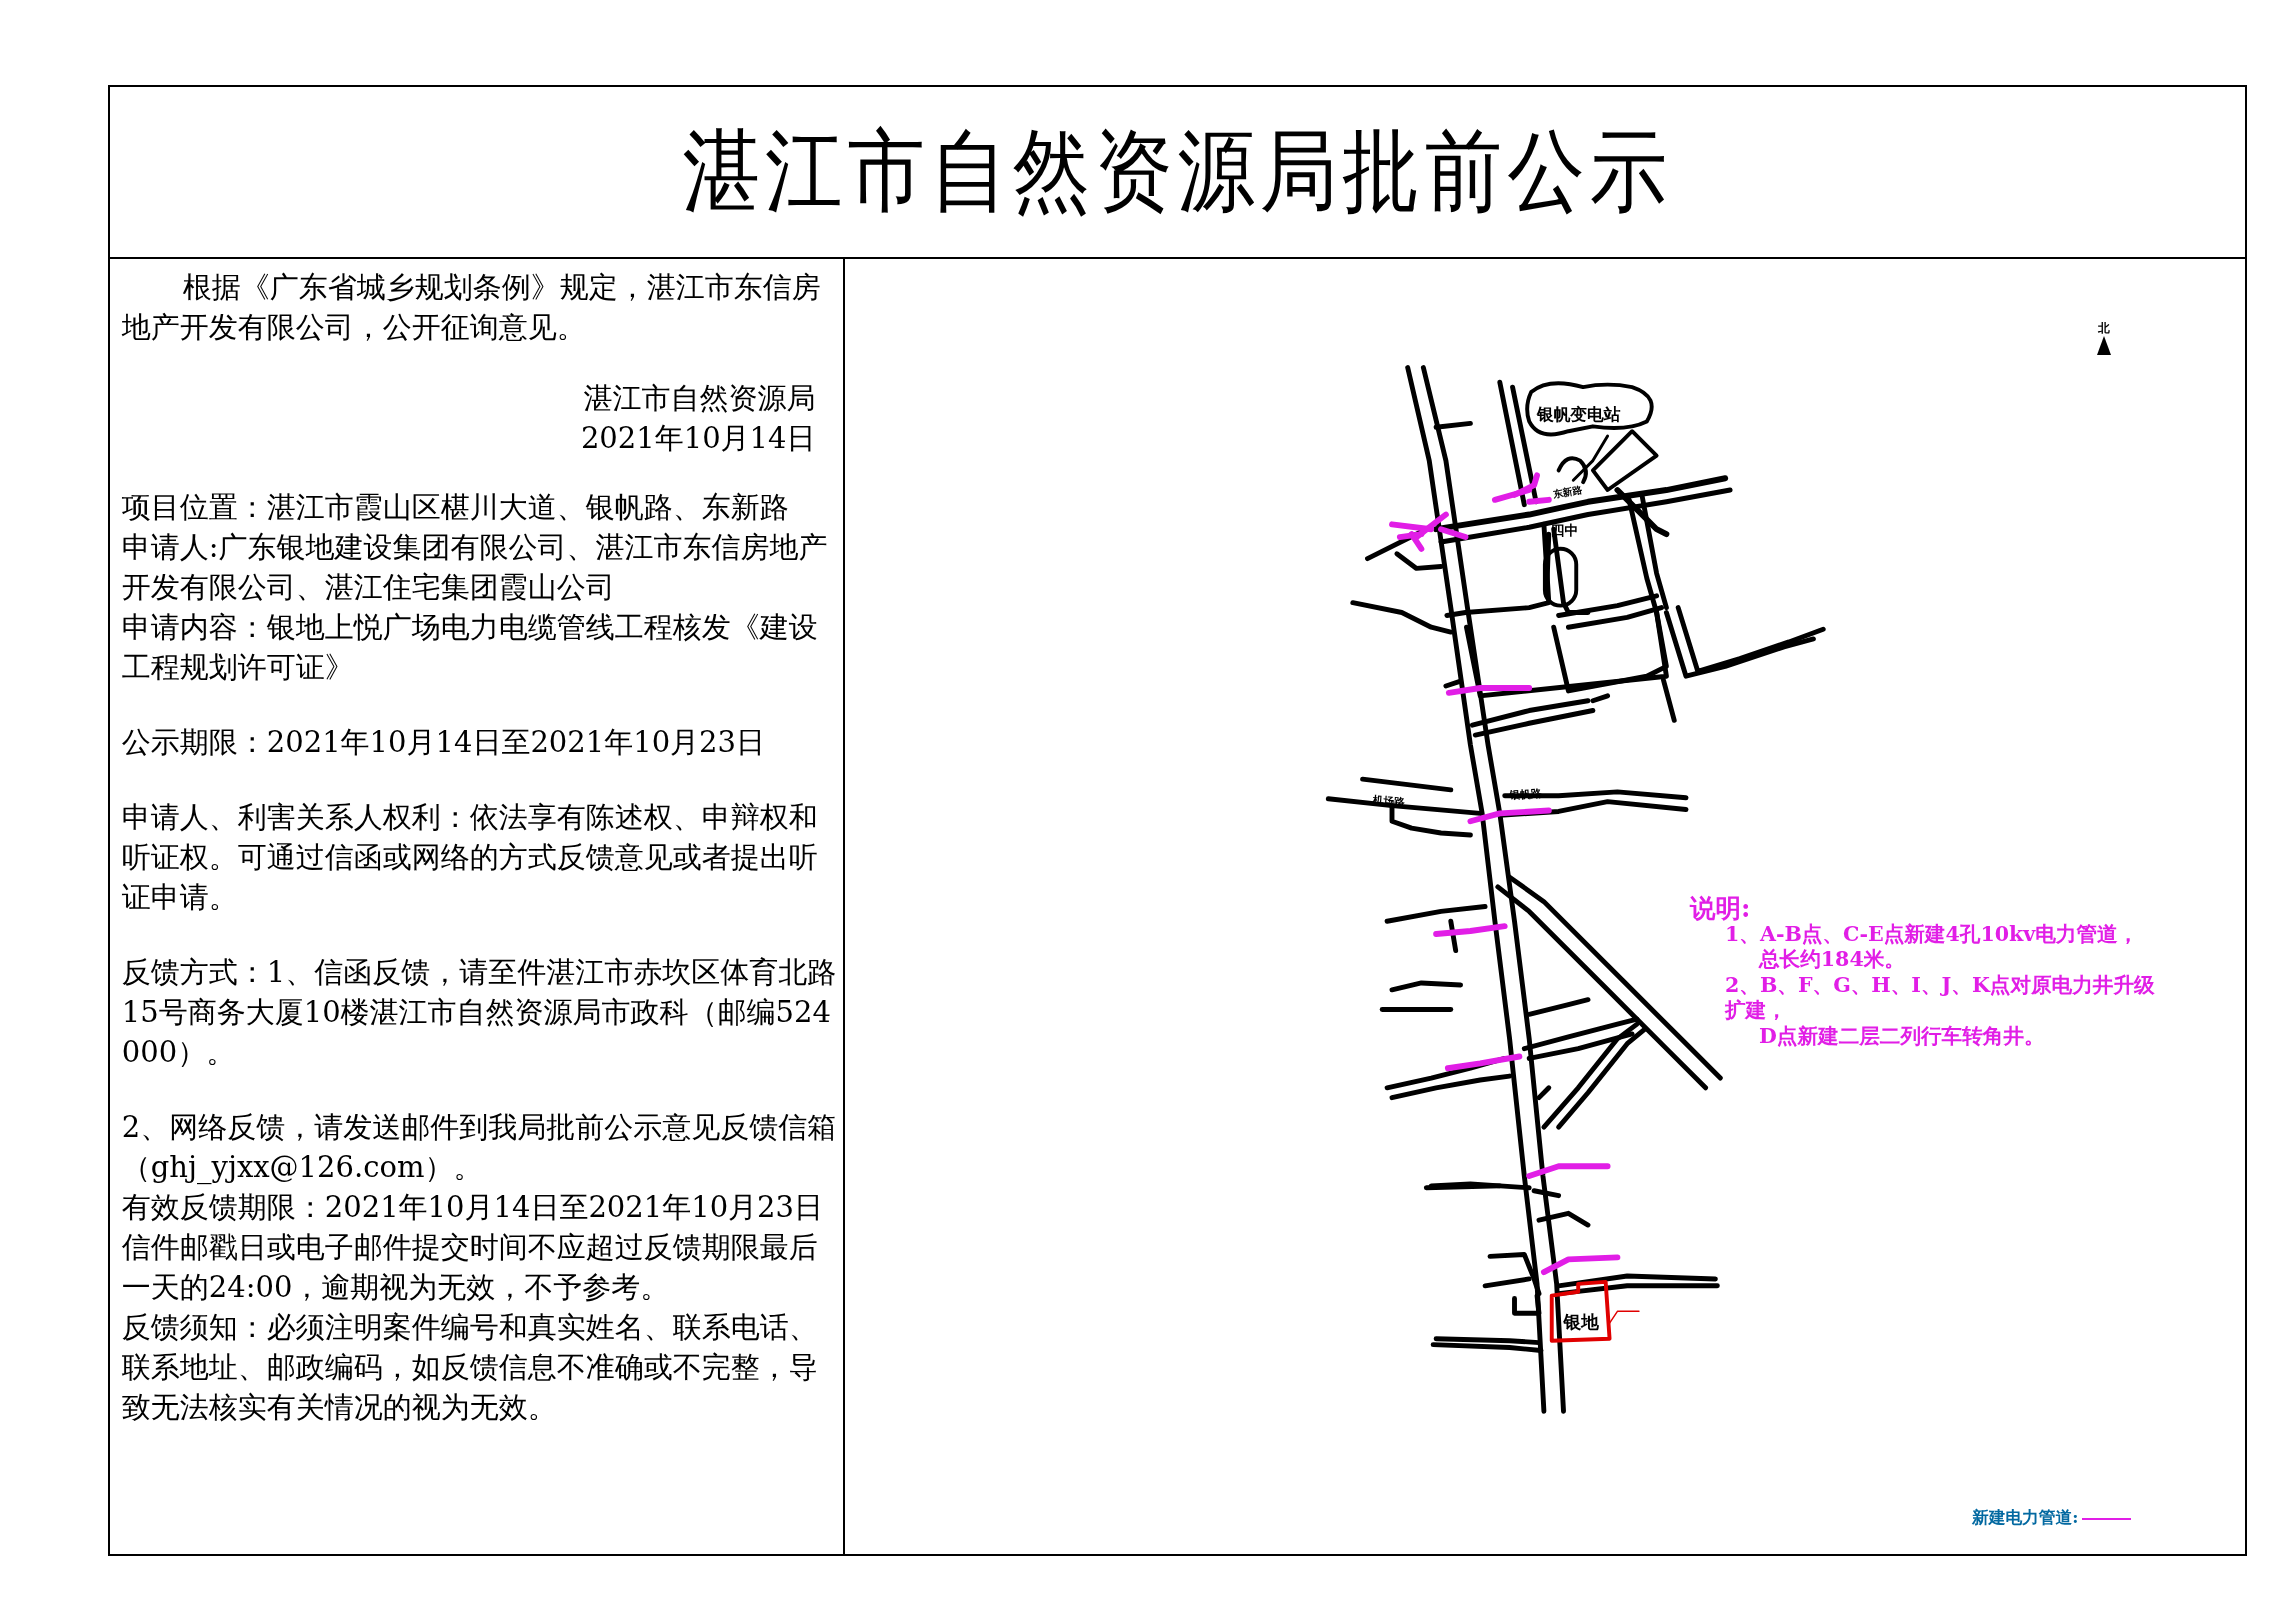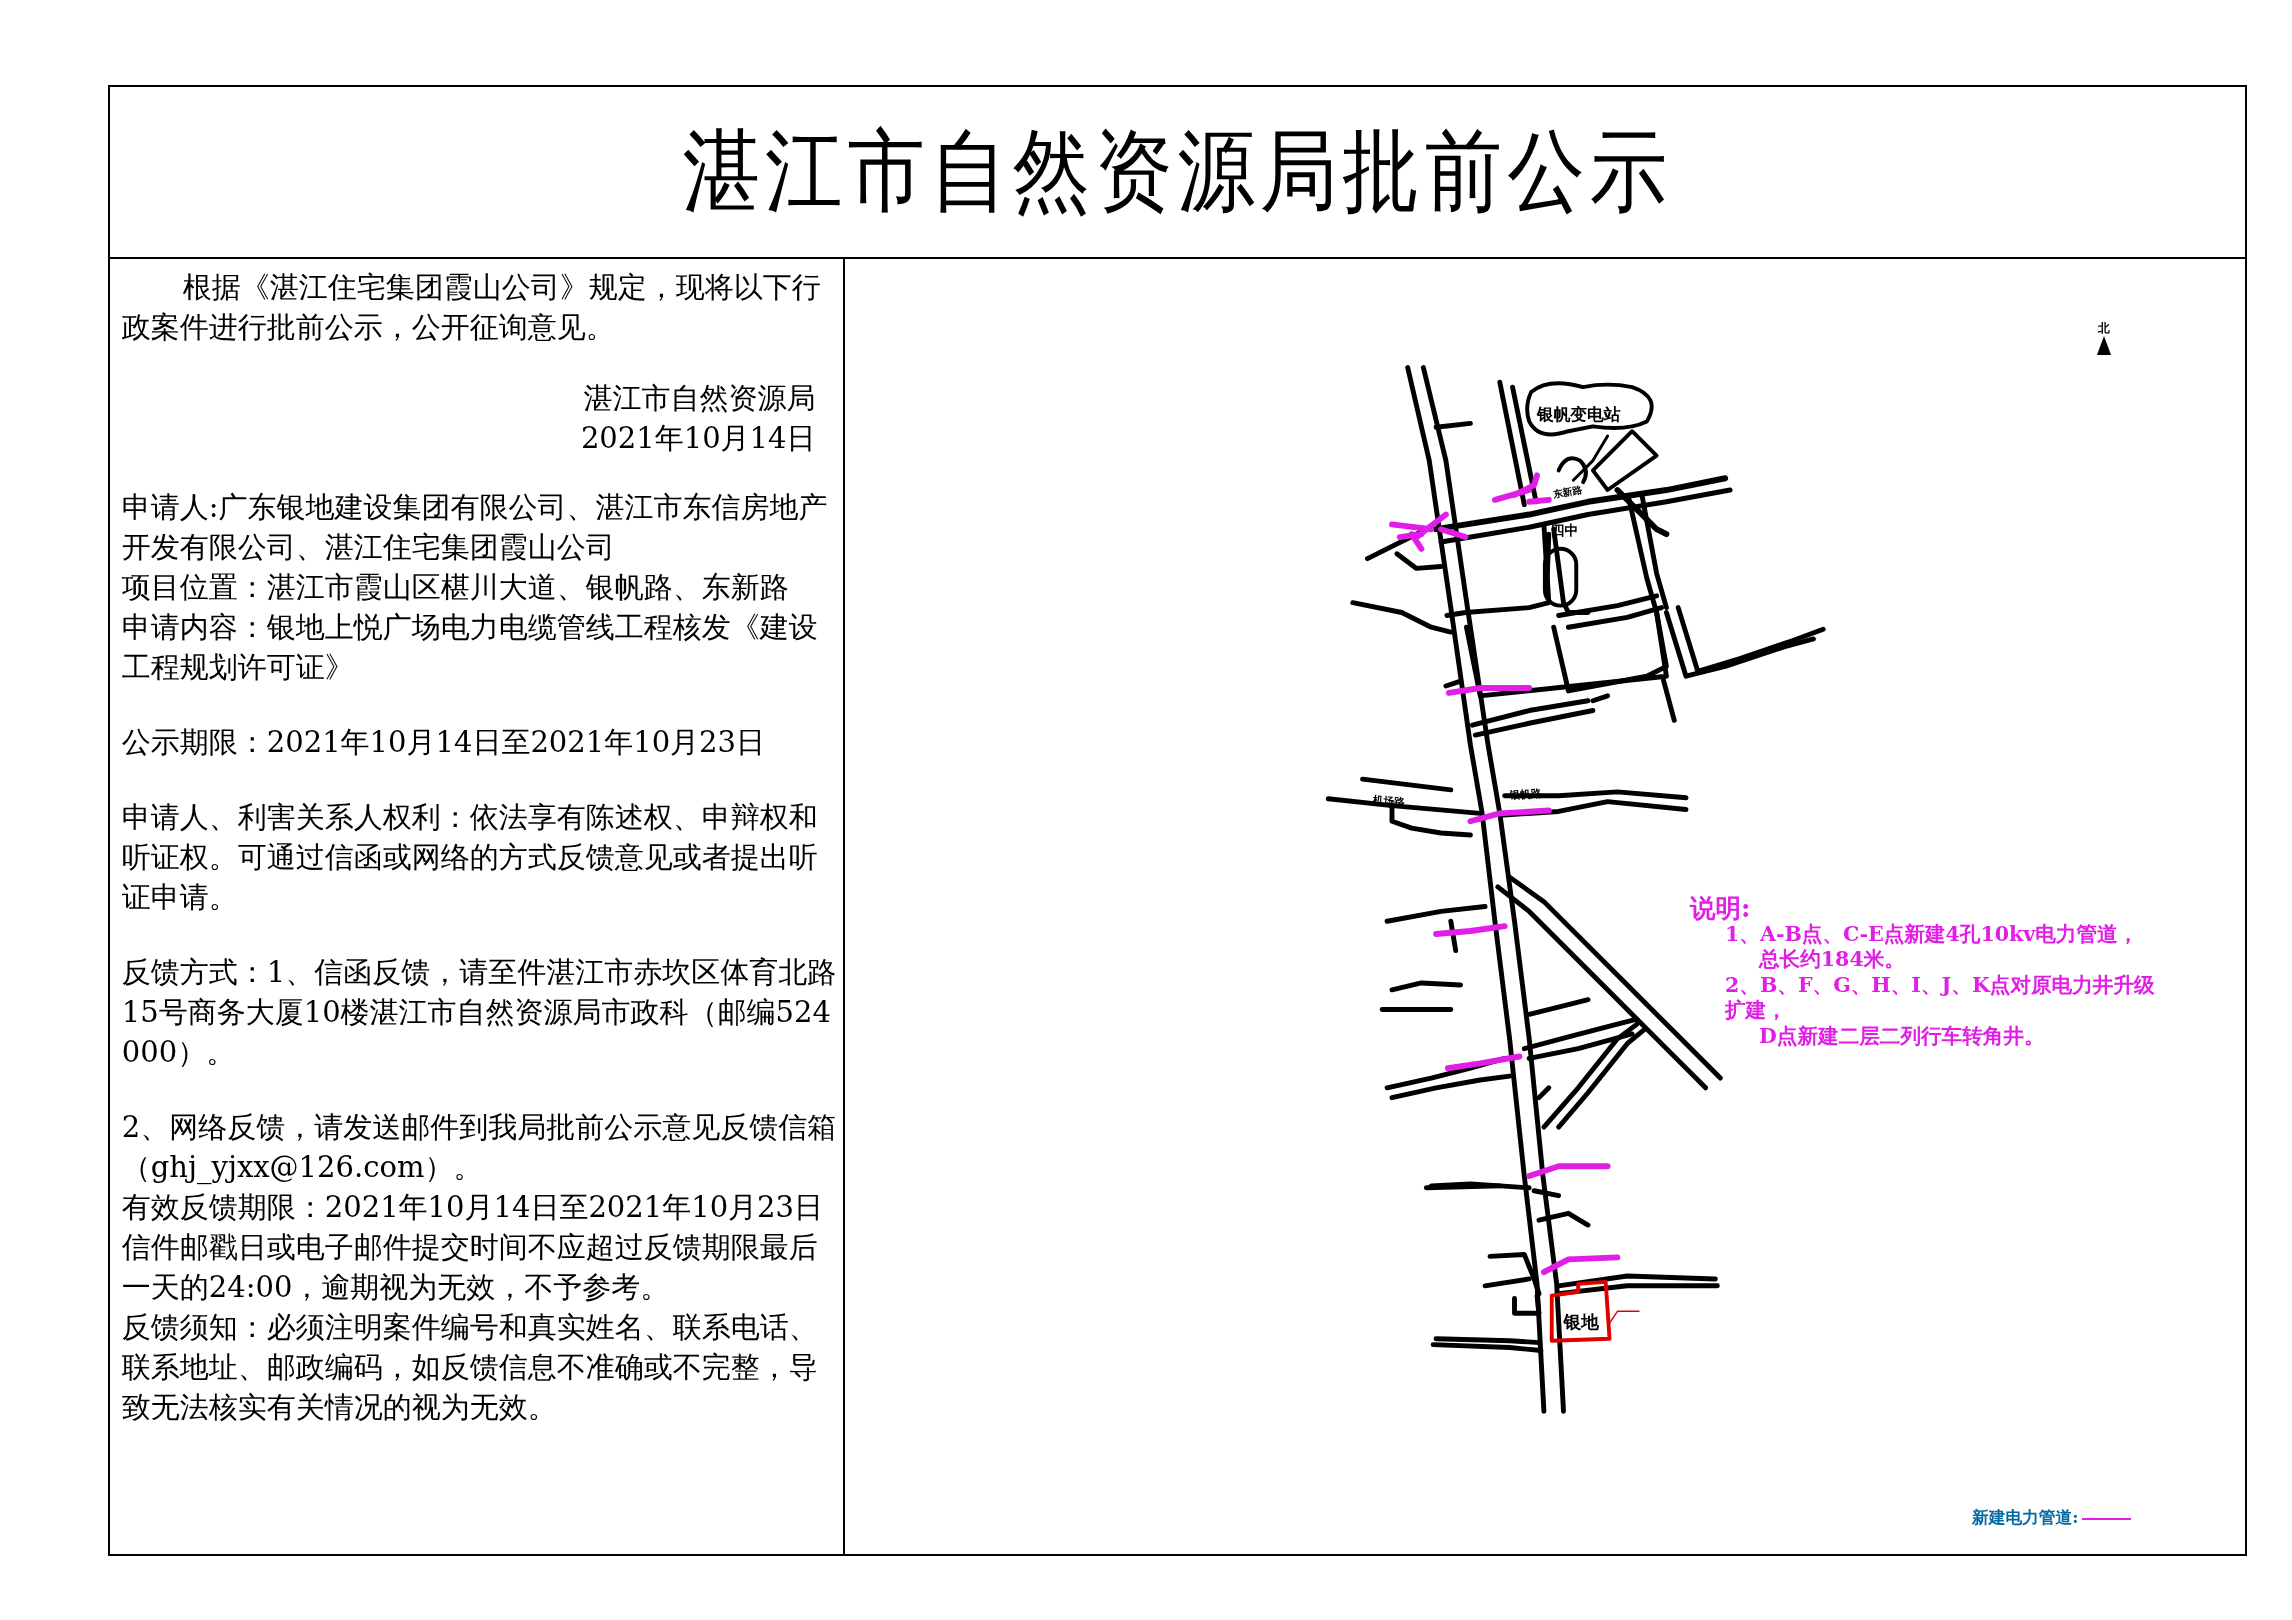--- a/index.html
+++ b/index.html
@@ -33,27 +33,27 @@
 <body>
 
 <div class="frame">
 
   <div class="title-band">
     <h1 class="title" style="margin:0;">湛江市自然资源局批前公示</h1>
   </div>
 
   <div class="left-col">
     <div class="text-block" style="top:9.8px;">
-      <p class="p indent">根据《湛江住宅集团霞山公司》规定，现将以下行政案件进行批前公示，公开征询意见。</p>
+      <p class="p indent">根据《广东省城乡规划条例》规定，湛江市东信房地产开发有限公司，公开征询意见。</p>
       <div style="height:31px"></div>
       <p class="p align-right">湛江市自然资源局</p>
       <p class="p align-right">2021年10月14日</p>
       <div style="height:29px"></div>
+      <p class="p">项目位置：湛江市霞山区椹川大道、银帆路、东新路</p>
       <p class="p">申请人:广东银地建设集团有限公司、湛江市东信房地产开发有限公司、湛江住宅集团霞山公司</p>
-      <p class="p">项目位置：湛江市霞山区椹川大道、银帆路、东新路</p>
       <p class="p">申请内容：银地上悦广场电力电缆管线工程核发《建设工程规划许可证》</p>
       <div class="gap"></div>
       <p class="p">公示期限：2021年10月14日至2021年10月23日</p>
       <div class="gap"></div>
       <p class="p">申请人、利害关系人权利：依法享有陈述权、申辩权和听证权。可通过信函或网络的方式反馈意见或者提出听证申请。</p>
       <div class="gap"></div>
       <p class="p">反馈方式：1、信函反馈，请至件湛江市赤坎区体育北路15号商务大厦10楼湛江市自然资源局市政科（邮编524000）。</p>
       <div class="gap"></div>
       <p class="p">2、网络反馈，请发送邮件到我局批前公示意见反馈信箱（ghj_yjxx@126.com）。</p>
       <p class="p">有效反馈期限：2021年10月14日至2021年10月23日</p>

